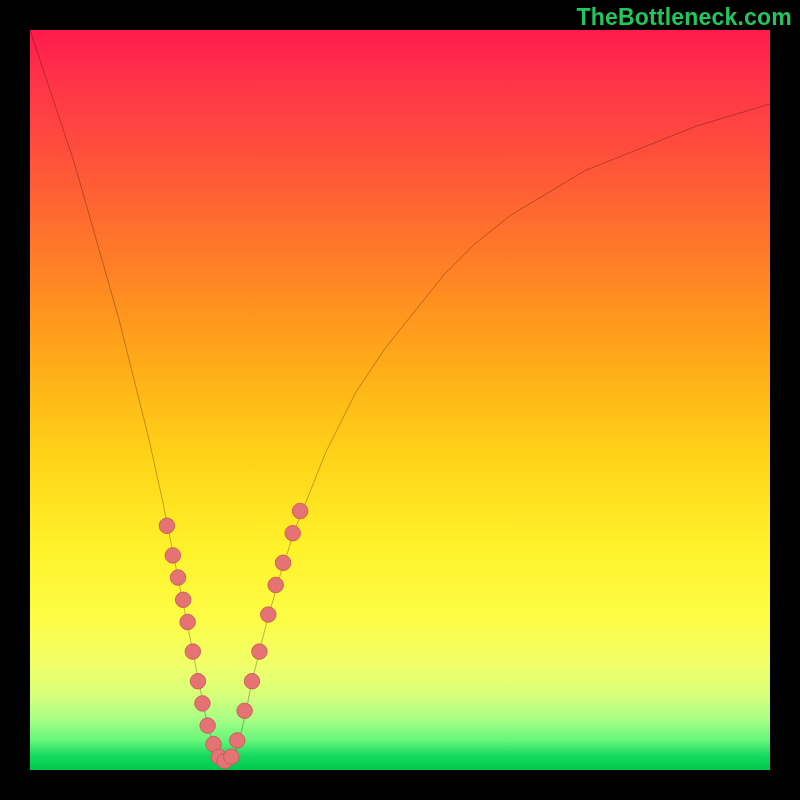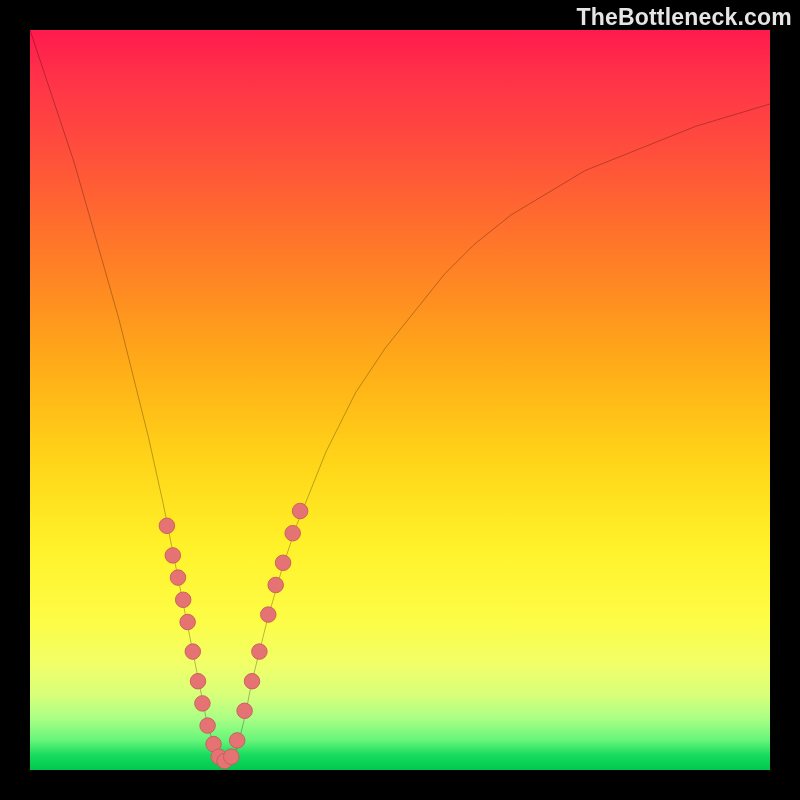--- a/index.html
+++ b/index.html
@@ -44,21 +44,21 @@
       #aaff85 93%,
       #66f57a 96%,
       #17db5e 98%,
       #00c84f 100%
     );
   }
   .watermark {
     position: absolute;
     top: 4px;
     right: 8px;
-    color: #e5e5e5;
+    color: #22c55e;
     font-size: 23px;
     font-weight: 600;
     letter-spacing: 0.2px;
     user-select: none;
   }
   svg.curve {
     position: absolute;
     inset: 0;
   }
 </style>

